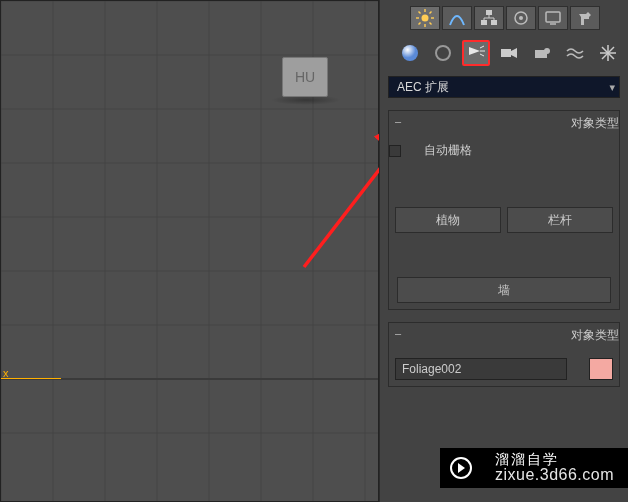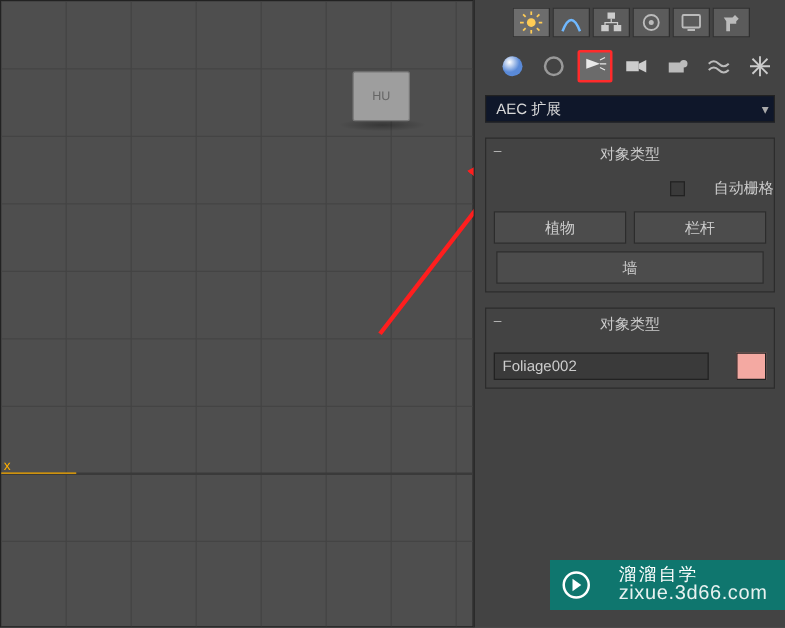--- a/index.html
+++ b/index.html
@@ -38,21 +38,21 @@
     left: 281px;
     width: 46px;
     height: 40px;
     background: #9e9e9e;
     border: 1px solid #777;
     border-radius: 2px;
     display: flex;
     align-items: center;
     justify-content: center;
     color: #666;
-    font-size: 10px;
+    font-size: 14px;
   }
   .viewport-shadow {
     position: absolute;
     top: 94px;
     left: 270px;
     width: 70px;
     height: 10px;
     border-radius: 50%;
     background: radial-gradient(ellipse, rgba(0,0,0,.3), rgba(0,0,0,0) 70%);
   }
@@ -137,46 +137,46 @@
   }
   .chev { color: #aaa; font-size: 11px; }
 
   .rollout {
     margin: 12px 8px 0 8px;
     border: 1px solid #2c2c2c;
     background: #434343;
     position: relative;
   }
   .rollout-title {
-    text-align: center;
+    text-align: right;
     font-size: 12px;
     color: #ccc;
     padding: 4px 0 8px 0;
   }
   .rollout-handle {
     position: absolute;
     left: 6px;
     top: 4px;
     font-size: 11px;
     color: #bbb;
   }
   .checkbox-row {
     display: flex;
     align-items: center;
-    justify-content: flex-end;
+    justify-content: flex-start;
     gap: 23px;
     padding: 2px 0 10px 0;
   }
   .cb {
     width: 12px;
     height: 12px;
     border: 1px solid #222;
     background: #3a3a3a;
   }
-  .btn-row { display: flex; gap: 6px; padding: 0 6px 6px 6px; }
+  .btn-row { display: flex; gap: 6px; padding: 0 6px 6px 6px; margin-top: 38px; }
   .btn-row.single { justify-content: center; }
   .btn {
     flex: 1;
     height: 26px;
     background: #4c4c4c;
     border: 1px solid #2c2c2c;
     display: flex;
     align-items: center;
     justify-content: center;
     color: #ccc;
@@ -204,21 +204,21 @@
     background: #f4a9a2;
     border: 1px solid #222;
   }
 
   
   .watermark {
     position: absolute;
     right: 0;
     bottom: 14px;
     height: 40px;
-    background: #0f766e;
+    background: #000000;
     color: #fff;
     display: flex;
     align-items: center;
     padding: 0 14px 0 10px;
     gap: 23px;
   }
   .wm-logo {
     width: 22px; height: 22px; border: 2px solid #fff; border-radius: 50%;
     display: flex; align-items: center; justify-content: center;
   }

